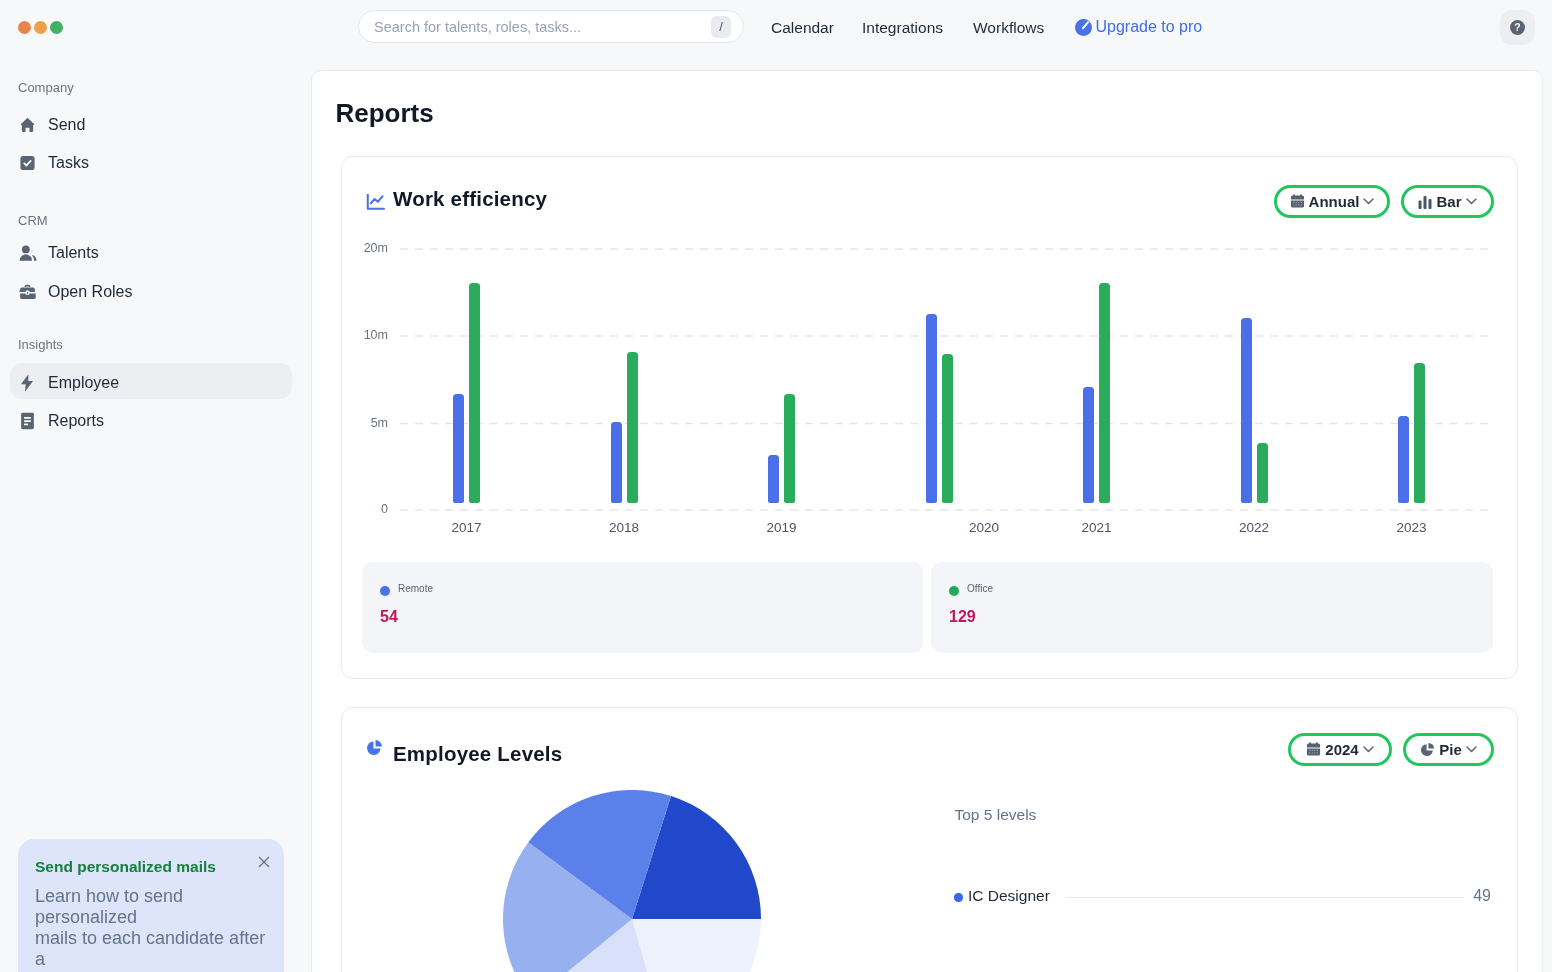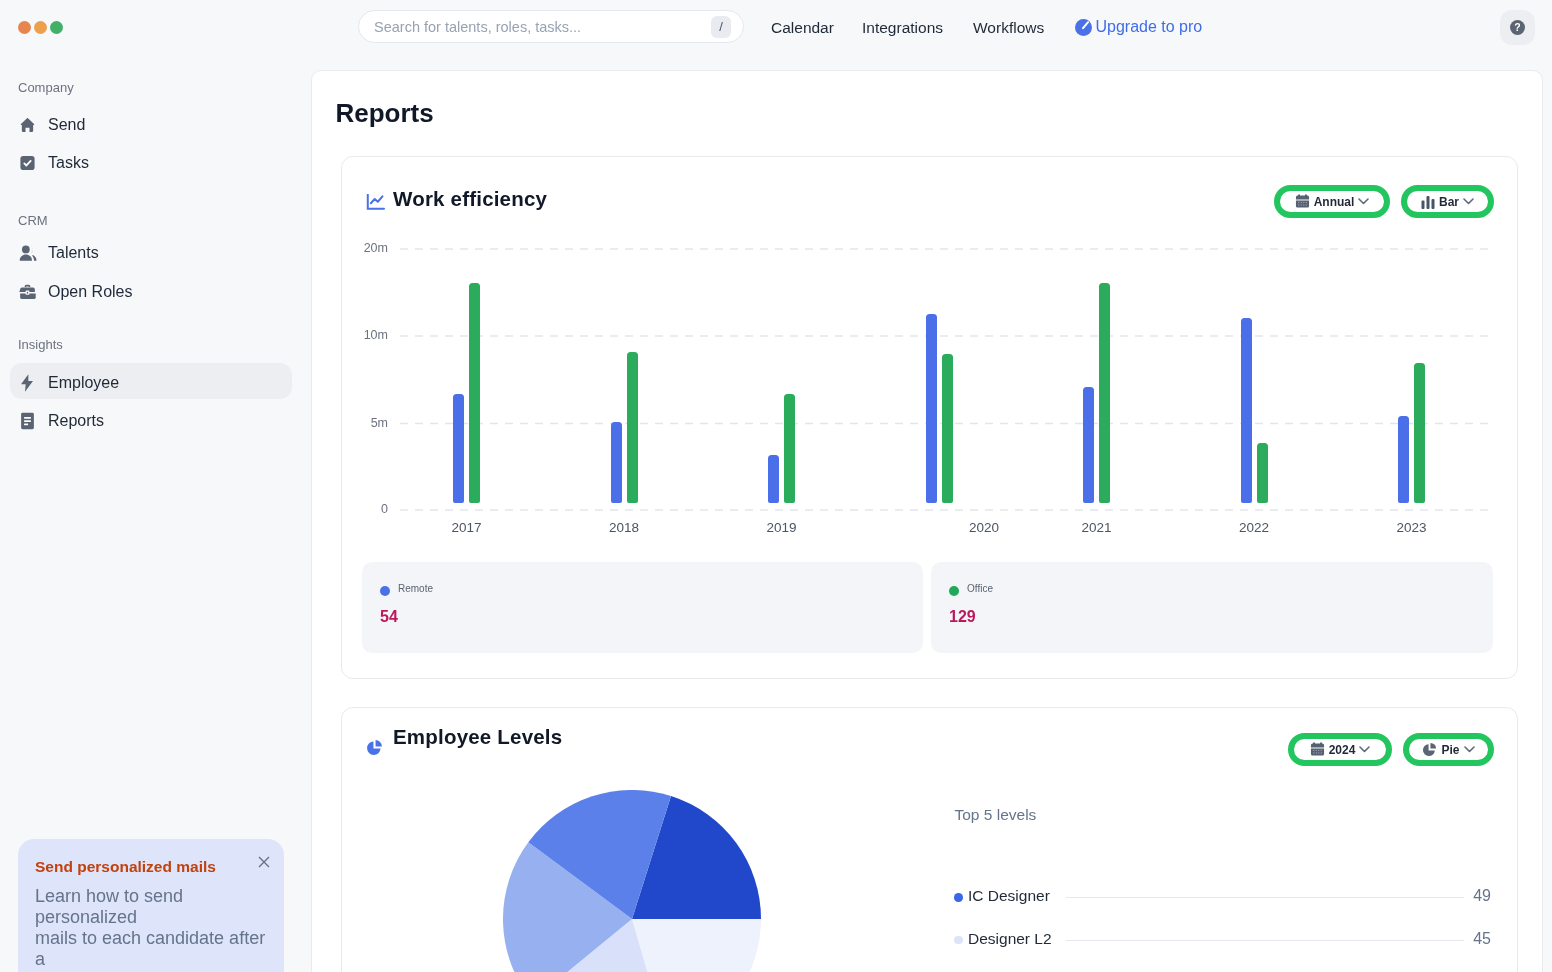--- a/index.html
+++ b/index.html
@@ -21,21 +21,21 @@
 .srow { position:absolute; left:0; width:300px; height:36px; }
 .srow .ic { position:absolute; left:19px; top:50%; transform:translateY(-50%); }
 .srow .lbl { position:absolute; left:48px; top:50%; transform:translateY(-50%); font-size:16px; color:#1f2937; font-weight:500; }
 .hl { position:absolute; left:10px; top:363px; width:282px; height:36px; background:#edeef1; border-radius:12px; }
 .notif { position:absolute; left:18px; top:839px; width:266px; height:170px; background:#dee4fa; border-radius:16px; }
 
 
 .panel { position:absolute; left:311px; top:70px; width:1232px; height:920px; background:#fff; border:1px solid #e9ebef; border-radius:10px 10px 0 0; }
 .card { position:absolute; left:29px; width:1177px; background:#fff; border:1px solid #e8eaee; border-radius:12px; }
 .cardtitle { position:absolute; left:51px; font-size:20.5px; letter-spacing:0.2px; font-weight:700; color:#111827; }
-.btn { position:absolute; height:33px; background:#fff; border:6px solid #22c55e; border-radius:16.5px; display:flex; align-items:center; justify-content:center; gap:4px; font-size:12px; font-weight:600; color:#1f2937; }
+.btn { position:absolute; height:33px; background:#fff; border:3px solid #22c55e; border-radius:16.5px; display:flex; align-items:center; justify-content:center; gap:4px; font-size:15px; font-weight:600; color:#1f2937; }
 .ylab { position:absolute; font-size:12.5px; color:#6b7280; text-align:right; width:30px; }
 .bar { position:absolute; width:11px; border-radius:3.5px 3.5px 2px 2px; }
 .xlab { position:absolute; font-size:13.5px; color:#4b5563; width:60px; text-align:center; }
 .statbox { position:absolute; height:91px; background:#f3f5f8; border-radius:10px; }
 .statdot { position:absolute; left:18px; top:24px; width:10px; height:10px; border-radius:50%; }
 .statlbl { position:absolute; left:36px; top:21px; font-size:10px; color:#5a6472; }
 .statval { position:absolute; left:18px; top:46px; font-size:16px; font-weight:700; color:#be185d; }
 .legrow { position:absolute; left:612px; width:537px; height:20px; }
 .legrow .ldot { position:absolute; left:0; top:6px; width:8.5px; height:8.5px; border-radius:50%; }
 .legrow .lname { position:absolute; left:14px; top:0px; font-size:15.5px; color:#1f2937; }
@@ -114,21 +114,21 @@
   <svg class="ic" width="17" height="18" viewBox="0 0 24 25" fill="#5a6472">
       <path d="M3 3a2 2 0 0 1 2-2h14a2 2 0 0 1 2 2v19a2 2 0 0 1-2 2H5a2 2 0 0 1-2-2z"></path>
       <rect x="7" y="7" width="10" height="2.4" fill="#fff" rx="1"></rect>
       <rect x="7" y="11.5" width="10" height="2.4" fill="#fff" rx="1"></rect>
       <rect x="7" y="16" width="6" height="2.4" fill="#fff" rx="1"></rect>
     </svg>
   <div class="lbl">Reports</div>
 </div>
 
 <div class="notif">
-  <div class="abs" style="left:17px; top:19px; font-size:15.5px; font-weight:600; color:#c2410c;">Send personalized mails</div>
+  <div class="abs" style="left:17px; top:19px; font-size:15.5px; font-weight:600; color:#15803d;">Send personalized mails</div>
   <svg class="abs" style="left:240px; top:17px;" width="12" height="12" viewBox="0 0 12 12">
       <path d="M1 1 L11 11 M11 1 L1 11" stroke="#6b7280" stroke-width="1.4"></path>
     </svg>
   <div class="abs" style="left:17px; top:47px; font-size:18px; color:#64748b; line-height:21px; width:236px;">Learn how to send personalized<br>mails to each candidate after a<br>round of interviews with the help<br>of AI Automations.</div>
 </div>
 
 <div class="panel">
   <div class="abs" style="left:23.5px; top:27px; font-size:26px; font-weight:700; color:#111827;">Reports</div>
 
   <div class="card" style="top:85px; height:523px;">
@@ -181,21 +181,21 @@
       <line x1="0" y1="266.5" x2="1095" y2="266.5" stroke="#e2e6ec" stroke-width="1.4" stroke-dasharray="8 7"></line>
       <line x1="0" y1="353" x2="1095" y2="353" stroke="#e2e6ec" stroke-width="1.4" stroke-dasharray="8 7"></line>
     </svg>
   </div>
 
   <div class="card" style="top:636px; height:354px;">
     <svg class="abs" style="left:24px; top:31px;" width="17" height="17" viewBox="0 0 24 24" fill="#4a72e8">
       <path d="M13.5 1.5 a9 9 0 0 1 9 9 h-9z"></path>
       <path d="M10.5 3.5 a9.5 9.5 0 1 0 10 10 h-10z"></path>
     </svg>
-    <div class="cardtitle" style="top:17px;">Employee Levels</div>
+    <div class="cardtitle" style="top:34px;">Employee Levels</div>
     <div class="btn" style="left:946px; top:25px; width:104px;">
       <svg width="15" height="15" viewBox="0 0 24 24" fill="#556070">
           <rect x="5" y="0.5" width="3" height="4" rx="1.5"></rect>
           <rect x="16" y="0.5" width="3" height="4" rx="1.5"></rect>
           <path d="M1.5 5A2.5 2.5 0 0 1 4 2.5h16A2.5 2.5 0 0 1 22.5 5v3.6h-21z"></path>
           <path d="M1.5 10.4h21V19a2.5 2.5 0 0 1-2.5 2.5H4A2.5 2.5 0 0 1 1.5 19z"></path>
           <g fill="#fff" opacity="0.45">
             <circle cx="6" cy="13.5" r="1"></circle>
             <circle cx="10" cy="13.5" r="1"></circle>
             <circle cx="14" cy="13.5" r="1"></circle>
@@ -221,26 +221,20 @@
           <path d="M1 1 L5.5 5.5 L10 1" stroke="#5d6b7c" stroke-width="1.6" fill="none" stroke-linecap="round" stroke-linejoin="round"></path>
         </svg>
     </div>
 
     <div class="abs" style="left:612.5px; top:98px; font-size:15.5px; color:#64748b;">Top 5 levels</div>
     <div class="legrow" style="top:179px;">
       <div class="ldot" style="background:#3b66e8;"></div>
       <div class="lname">IC Designer</div>
       <div class="lline"></div>
       <div class="lval">49</div>
-    </div>
-    <div class="legrow" style="top:221.5px;">
-      <div class="ldot" style="background:#dce4f9;"></div>
-      <div class="lname">Designer L2</div>
-      <div class="lline"></div>
-      <div class="lval">45</div>
     </div>
   </div>
 </div>
 
 <div class="bar" style="left:453.0px; top:393.5px; height:109.5px; background:#4a6fe8;"></div>
 <div class="bar" style="left:469.0px; top:283px; height:220px; background:#2bab5c;"></div>
 <div class="xlab" style="left:436.5px; top:520px;">2017</div>
 <div class="bar" style="left:610.5px; top:422px; height:81px; background:#4a6fe8;"></div>
 <div class="bar" style="left:626.5px; top:352px; height:151px; background:#2bab5c;"></div>
 <div class="xlab" style="left:594px; top:520px;">2018</div>

